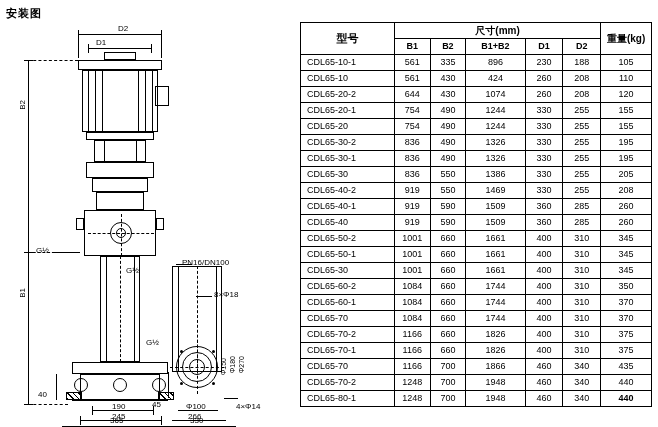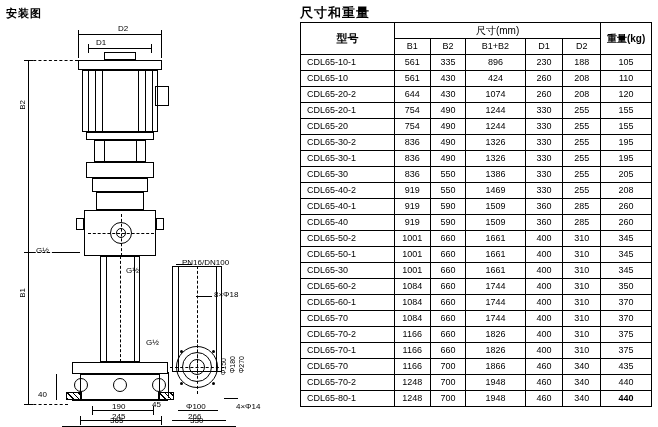--- a/index.html
+++ b/index.html
@@ -23,21 +23,21 @@
   .circ{position:absolute;border:1px solid #000;border-radius:50%;box-sizing:border-box;}
   .dot{position:absolute;background:#000;border-radius:50%;}
   .hatch{position:absolute;box-sizing:border-box;border:1px solid #000;
     background:repeating-linear-gradient(45deg,#000 0 1px,rgba(0,0,0,0) 1px 4px);}
 
   
   .right{position:absolute;left:300px;top:22px;width:352px;}
   .title-right{position:absolute;left:300px;top:4px;font-size:13px;font-weight:bold;letter-spacing:1px;}
   table{border-collapse:collapse;width:352px;font-size:9px;font-family:"Liberation Sans",sans-serif;}
   th,td{border:1px solid #000;text-align:center;padding:0;height:15px;line-height:15px;}
-  th{font-weight:normal;}
+  th{font-weight:bold;}
   td.model{text-align:left;padding-left:6px;}
   .h-model{width:86px;font-size:11px;font-weight:bold;}
   .h-dim{font-size:10px;}
   .h-weight{width:46px;font-size:10px;font-weight:bold;line-height:12px;}
   .c-b1{width:32px;} .c-b2{width:32px;} .c-sum{width:54px;} .c-d1{width:34px;} .c-d2{width:34px;}
   td.bold{font-weight:bold;}
 </style>
 </head>
 <body>
 
@@ -176,21 +176,20 @@
     <div class="lbl" style="left:188px;top:412px;">266</div>
     <div class="ln hl" style="left:172px;top:420px;width:54px;"></div>
 
     <div class="lbl" style="left:190px;top:416px;">330</div>
     <div class="ln hl" style="left:164px;top:426px;width:72px;"></div>
 
     <div class="lbl" style="left:236px;top:402px;">4×Φ14</div>
     <div class="ln hl" style="left:224px;top:398px;width:14px;"></div>
   </div>
 
-  <div class="title-right">尺寸和重量</div>
 
   <div class="right">
     <table>
       <thead>
         <tr>
           <th class="h-model" rowspan="2">型号</th>
           <th class="h-dim" colspan="5">尺寸(mm)</th>
           <th class="h-weight" rowspan="2">重量(kg)</th>
         </tr>
         <tr>

